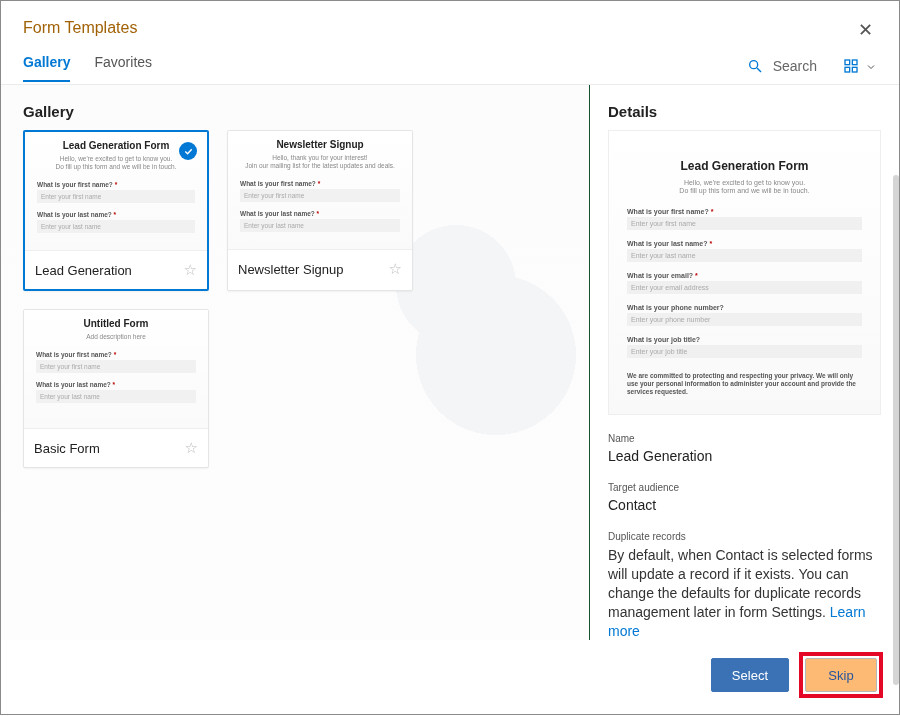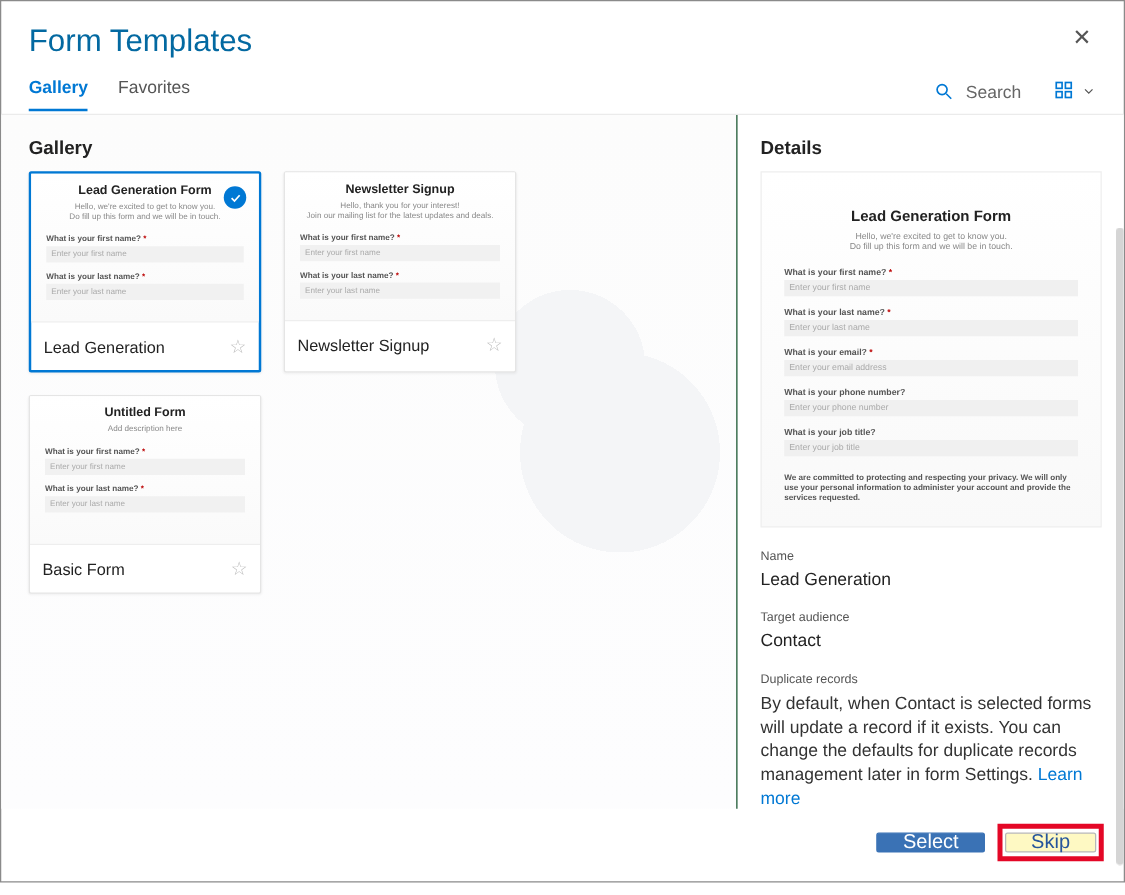--- a/index.html
+++ b/index.html
@@ -1,21 +1,21 @@
 <!DOCTYPE html>
 <html><head>
 <meta charset="utf-8">
 <style>
   * { box-sizing: border-box; }
   html, body { margin:0; padding:0; font-family: "Segoe UI", Arial, sans-serif; color:#323130; }
   .dialog {
     width:900px; border:1px solid #8a8a8a; background:#fff; position:relative;
   }
   .dlg-header { padding:18px 22px 10px 22px; display:flex; align-items:flex-start; }
-  .dlg-title { font-size:25px; font-weight:400; flex:1; color:#0369a1; }
+  .dlg-title { font-size:16px; font-weight:400; flex:1; color:#a16207; }
   .dlg-close { font-size:18px; color:#555; cursor:pointer; line-height:1; padding:2px 4px; }
   .toolbar {
     display:flex; align-items:center; padding:0 22px; height:34px;
     border-bottom:1px solid #ebebeb;
   }
   .tabs { display:flex; gap:24px; }
   .tab { font-size:14px; color:#555; padding-bottom:10px; cursor:pointer; }
   .tab.active { color:#0078d4; font-weight:600; border-bottom:2px solid #0078d4; }
   .spacer { flex:1; }
   .search { display:flex; gap:10px; color:#666; font-size:14px; margin-right:26px; cursor:text; }
@@ -77,25 +77,25 @@
   .preview .p-note { margin-top:14px; font-weight:700; font-size:6.5px; line-height:1.25; }
   .detail-label { font-size:10px; color:#555; margin-top:18px; }
   .detail-value { font-size:14px; color:#222; margin-top:4px; }
   .detail-text { font-size:14px; color:#333; margin-top:4px; line-height:1.35; }
   .detail-text a { color:#0078d4; text-decoration:none; }
   .footer {
     display:flex; justify-content:flex-end; gap:10px; padding:12px 16px 16px;
     align-items:center;
   }
   .btn {
-    height:16px; min-width:72px; padding:0 20px; font-size:16px; border-radius:2px;
+    height:34px; min-width:72px; padding:0 20px; font-size:13px; border-radius:2px;
     cursor:pointer; display:inline-flex; align-items:center; justify-content:center;
   }
   .btn-primary { background:#3a72b5; color:#fff; border:1px solid #3a72b5; }
-  .btn-secondary { background:#fef9c3; color:#26559c; border:1px solid #b8b8b8; }
+  .btn-secondary { background:#fdba74; color:#26559c; border:1px solid #b8b8b8; }
   .hl-skip { border:4px solid #e40726; padding:2px; }
 </style>
 </head>
 <body>
 
 <div class="dialog">
 
   <div class="dlg-header">
     <div class="dlg-title">Form Templates</div>
     <div class="dlg-close">✕</div>

